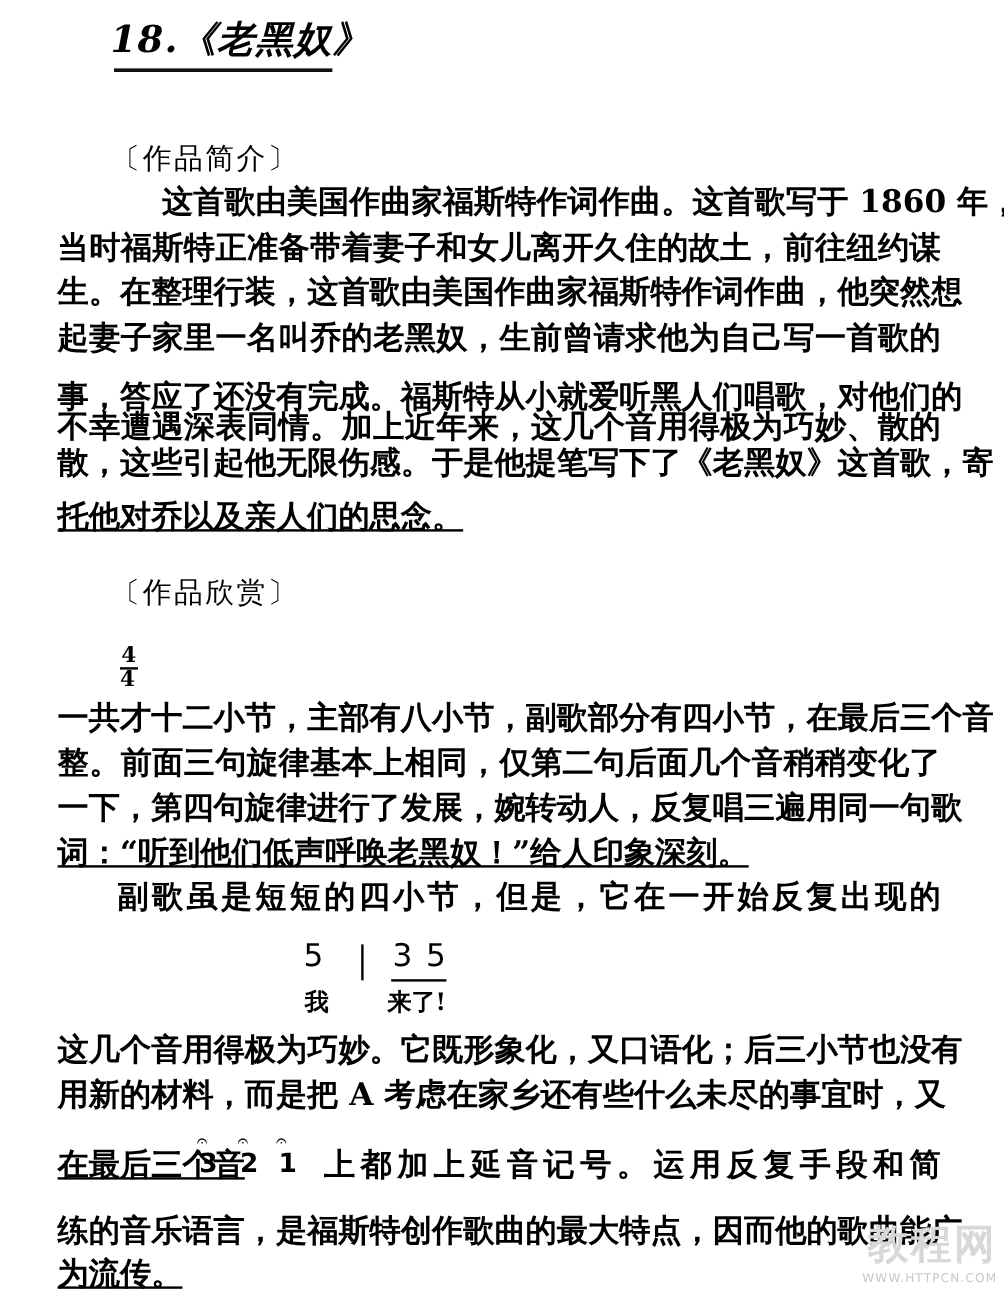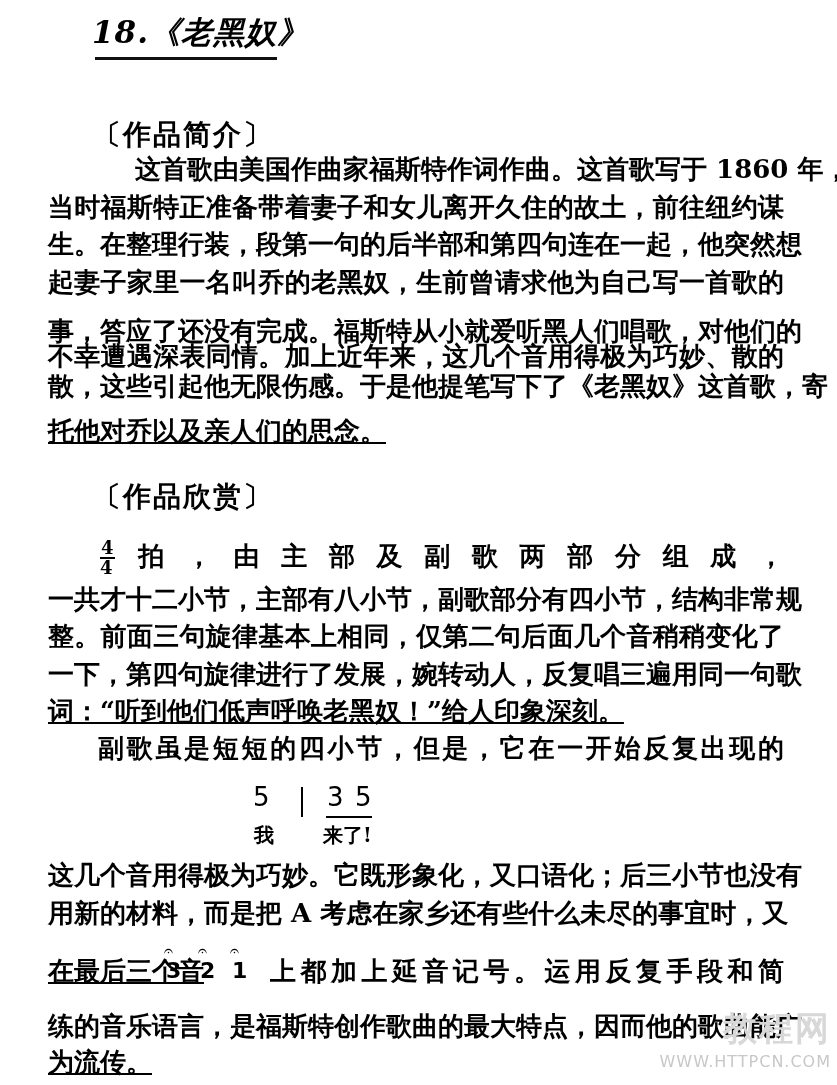--- a/index.html
+++ b/index.html
@@ -1,60 +1,60 @@
 <!DOCTYPE html>
 <html><head>
 <meta charset="utf-8">
 <style>
   html, body { margin:0; padding:0; background:#ffffff; }
   body { width:837px; height:1085px; position:relative; overflow:hidden;
          font-family:"DejaVu Serif", "Liberation Serif", serif; color:#000; }
   .abs { position:absolute; white-space:nowrap; }
   .title { left:92px; top:12px; font-size:31px; font-style:italic; font-weight:bold; letter-spacing:1px; }
   .title-rule { left:95px; top:57px; width:182px; height:3px; background:#111; }
-  .section-head { font-size:28px; font-weight:bold; letter-spacing:2px;text-align:right; }
+  .section-head { font-size:24px; font-weight:normal; letter-spacing:2px;text-align:right; }
   .line { left:48px; width:736px; font-size:26px; font-weight:bold; height:34px; line-height:34px;
           text-align:justify; text-align-last:justify; letter-spacing:0; }
   .line.last { text-align-last:left;text-decoration:underline; }
   .line.indent { left:98px; width:686px; }
   .frac { display:inline-block; vertical-align:middle; text-align:center; font-size:18px; line-height:18px; margin:0 2px; }
   .frac span { display:block; }
   .frac .num { border-bottom:2px solid #000; padding:0 1px; }
   .notation { font-size:26px; font-family:"DejaVu Sans", sans-serif; }
   .lyric { font-size:20px; font-weight:bold; }
   .bar { width:2px; height:30px; background:#000; }
   .underline { height:0; border-top:2px solid #000; }
   .fermata-num { font-size:22px; font-weight:bold; font-family:"DejaVu Sans", sans-serif; }
   .fermata { font-size:16px; line-height:16px; }
   .watermark { right:6px; bottom:14px; color:#d8d8d8; font-family:"DejaVu Sans", sans-serif; text-align:right; }
   .watermark .wm-main { font-size:34px; font-weight:bold; letter-spacing:2px; }
-  .watermark .wm-url { font-size:16px; letter-spacing:1px; color:#c8c8c8; }
+  .watermark .wm-url { font-size:10px; letter-spacing:1px; color:#c8c8c8; }
 </style>
 </head>
 <body>
 
 <div class="abs title">18.《老黑奴》</div>
 <div class="abs title-rule"></div>
 
 <div class="abs section-head" style="left:93px; top:116px;">〔作品简介〕</div>
 <div class="abs line indent" style="top:152px;margin-left:37px;">这首歌由美国作曲家福斯特作词作曲。这首歌写于 1860 年，</div>
 <div class="abs line" style="top:190px;">当时福斯特正准备带着妻子和女儿离开久住的故土，前往纽约谋</div>
-<div class="abs line" style="top:227px;">生。在整理行装，段第一句的后半部和第四句连在一起，他突然想</div>
+<div class="abs line" style="top:227px;">生。在整理行装，这首歌由美国作曲家福斯特作词作曲，他突然想</div>
 <div class="abs line" style="top:265px;">起妻子家里一名叫乔的老黑奴，生前曾请求他为自己写一首歌的</div>
 <div class="abs line" style="top:302px;margin-top:12px;">事，答应了还没有完成。福斯特从小就爱听黑人们唱歌，对他们的</div>
 <div class="abs line" style="top:339px;">不幸遭遇深表同情。加上近年来，这几个音用得极为巧妙、散的</div>
 <div class="abs line" style="top:369px;">散，这些引起他无限伤感。于是他提笔写下了《老黑奴》这首歌，寄</div>
 <div class="abs line last" style="top:414px;">托他对乔以及亲人们的思念。</div>
 
 <div class="abs section-head" style="left:93px; top:478px;">〔作品欣赏〕</div>
 
 <div class="abs line indent" style="top:533px; height:46px; line-height:46px;">
-  <span class="frac"><span class="num">4</span><span>4</span></span><span>拍，由主部及副歌两部分组成，</span>
+  <span class="frac"><span class="num">4</span><span>4</span></span>
 </div>
-<div class="abs line" style="top:582px;">一共才十二小节，主部有八小节，副歌部分有四小节，结构非常规</div>
+<div class="abs line" style="top:582px;">一共才十二小节，主部有八小节，副歌部分有四小节，在最后三个音</div>
 <div class="abs line" style="top:619px;">整。前面三句旋律基本上相同，仅第二句后面几个音稍稍变化了</div>
 <div class="abs line" style="top:657px;">一下，第四句旋律进行了发展，婉转动人，反复唱三遍用同一句歌</div>
 <div class="abs line last" style="top:694px;">词：“听到他们低声呼唤老黑奴！”给人印象深刻。</div>
 <div class="abs line indent" style="top:731px;">副歌虽是短短的四小节，但是，它在一开始反复出现的</div>
 
 <div class="abs notation" style="left:253px; top:782px;">5</div>
 <div class="abs bar" style="left:301px; top:787px;"></div>
 <div class="abs notation" style="left:327px; top:782px;">3</div>
 <div class="abs notation" style="left:355px; top:782px;">5</div>
 <div class="abs underline" style="left:326px; top:816px; width:46px;"></div>

